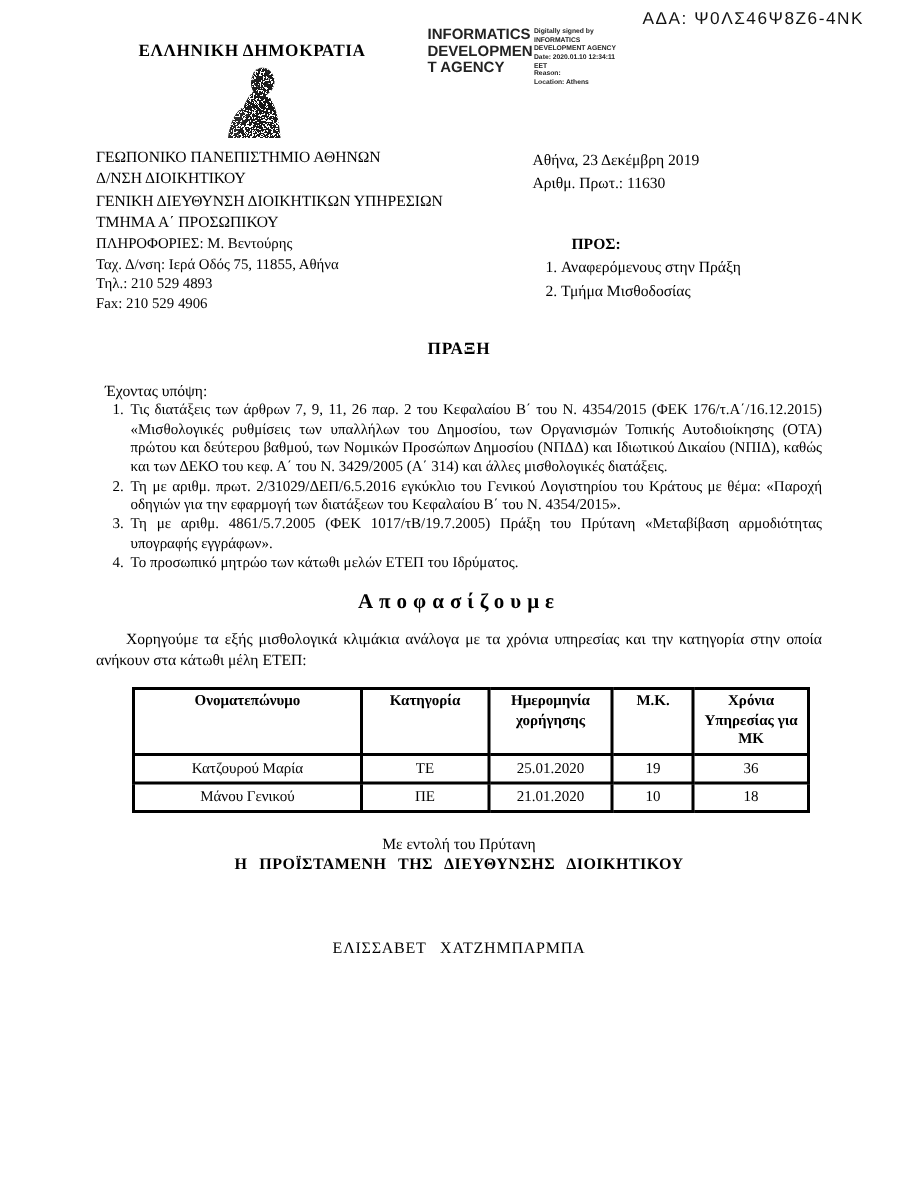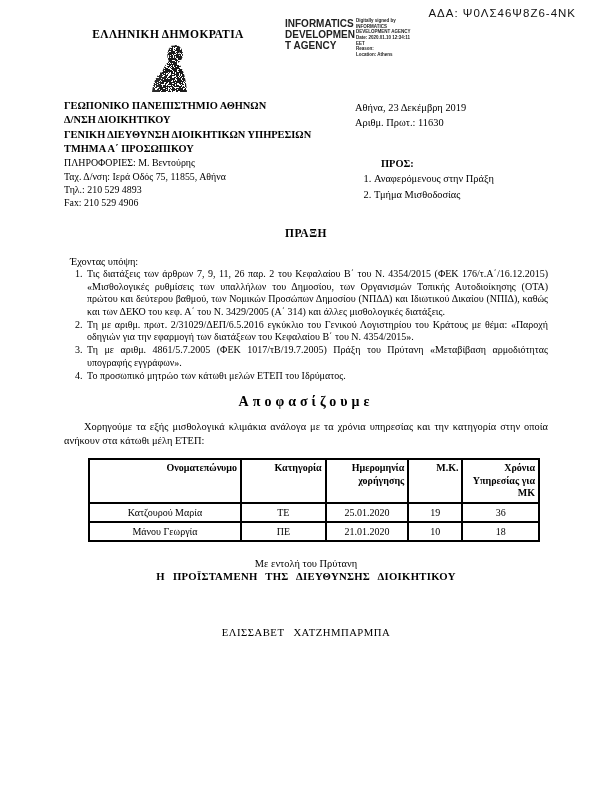--- a/index.html
+++ b/index.html
@@ -21,42 +21,42 @@
   .ida-name{
     font-family:"Liberation Sans", sans-serif;font-size:10px;font-weight:bold;
     line-height:1.1;color:#222;width:66px;
   }
   .sig-details{
     font-family:"Liberation Sans", sans-serif;font-size:4.5px;font-weight:bold;
     line-height:1.25;color:#222;width:85px;
   }
   
   .org-block{position:absolute;left:64px;top:99px;width:290px;}
-  .org-bold{font-weight:bold;font-size:10.4px;line-height:1.38;}
+  .org-bold{font-weight:normal;font-size:10.4px;line-height:1.38;}
   .org-contact{font-size:9.9px;line-height:1.34;}
   
   .date-block{position:absolute;left:355px;top:100px;font-size:10.4px;line-height:1.45;}
   .pros-block{position:absolute;left:352px;top:158px;font-size:10.4px;width:210px;}
   .pros-label{font-weight:bold;margin-left:29px;margin-bottom:2px;}
   .pros-list{margin:0;padding-left:22px;line-height:1.5;}
   
   .main{position:absolute;left:64px;top:227px;width:484px;}
   .act-title{text-align:center;font-weight:bold;font-size:11.5px;letter-spacing:.5px;margin-bottom:17px;}
   .preamble{font-size:10.4px;margin-left:6px;margin-bottom:1px;}
   .considerations{margin:0;padding-left:21px;font-size:10px;line-height:1.27;text-align:justify;}
   .considerations li{padding-left:2px;}
   .decide{text-align:center;font-weight:bold;font-size:14px;letter-spacing:4px;margin:12px 0 10px 0;}
   .grant{font-size:10.4px;line-height:1.3;text-align:justify;text-indent:20px;margin:0 0 11px 0;}
   
   table.mk{
     border-collapse:collapse;margin-left:24px;width:452px;
     font-size:10px;
   }
   table.mk th,table.mk td{border:2px solid #000;text-align:center;padding:1px 3px;}
-  table.mk th{font-weight:bold;vertical-align:top;line-height:1.25;padding-top:2px;padding-bottom:14px;text-align:right;}
+  table.mk th{font-weight:bold;vertical-align:top;line-height:1.25;padding-top:2px;padding-bottom:14px;}
   table.mk td{height:15px;vertical-align:middle;text-align:center;}
   table.mk th.tall{padding-bottom:2px;}
   
   .signoff{text-align:center;margin-top:16px;}
   .by-order{font-size:10.4px;}
   .role{font-weight:bold;font-size:10.7px;word-spacing:5px;letter-spacing:.3px;margin-top:1px;}
   .sig-name{font-size:10.7px;word-spacing:6px;letter-spacing:.5px;margin-top:44px;}
 </style>
 </head>
 <body>
@@ -153,21 +153,21 @@
       </thead>
       <tbody>
         <tr>
           <td>Κατζουρού Μαρία</td>
           <td>ΤΕ</td>
           <td>25.01.2020</td>
           <td>19</td>
           <td>36</td>
         </tr>
         <tr>
-          <td>Μάνου Γεωργία</td>
+          <td>Μάνου Γενικού</td>
           <td>ΠΕ</td>
           <td>21.01.2020</td>
           <td>10</td>
           <td>18</td>
         </tr>
       </tbody>
     </table>
 
     <div class="signoff">
       <div class="by-order">Με εντολή του Πρύτανη</div>

